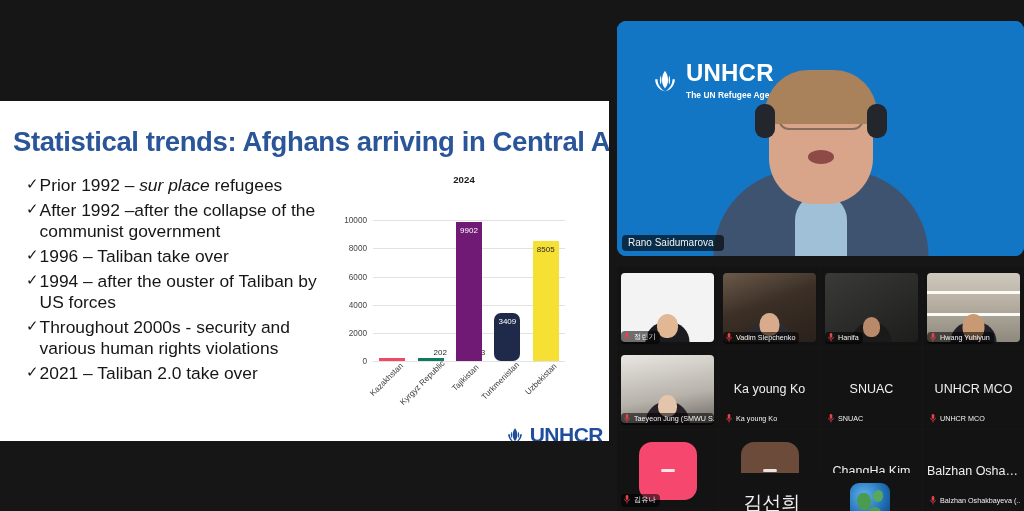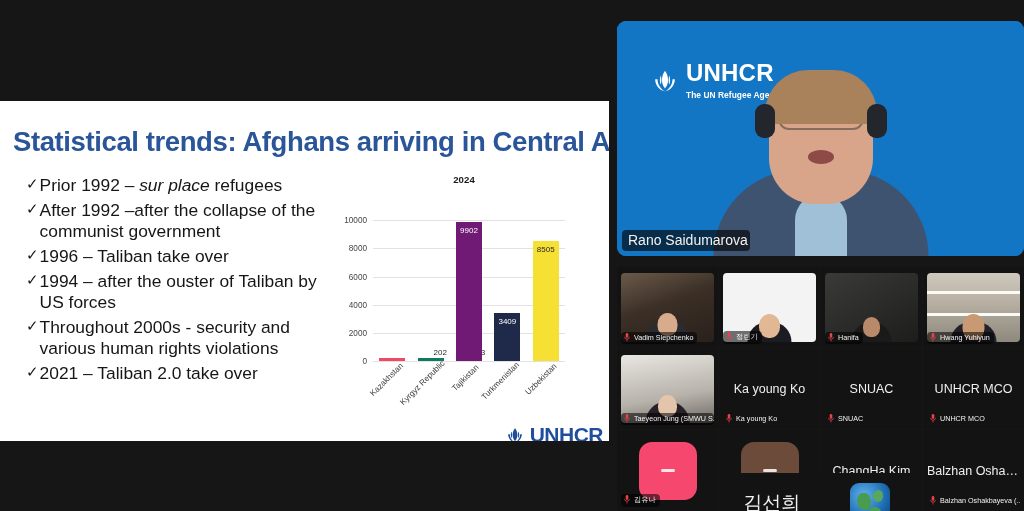--- a/index.html
+++ b/index.html
@@ -154,22 +154,22 @@
   .sp-phone-l { left: 50%; margin-left: -66px; }
   .sp-phone-r { left: 50%; margin-left: 46px; }
   .sp-mouth {
     position: absolute; bottom: 92px; left: 50%; transform: translateX(-50%);
     width: 26px; height: 14px; background: #8d4a47; border-radius: 13px/7px;
   }
 
   .namebadge {
     position: absolute; left: 5px; bottom: 5px;
     background: rgba(0,0,0,.62);
-    color: #f2f2f2; font-size: 14px;
-    padding: 2px 2px 3px 6px; border-radius: 4px;
+    color: #f2f2f2; font-size: 10px;
+    padding: 2px 10px 3px 6px; border-radius: 4px;
     display: flex; align-items: center; gap: 4px;
     white-space: nowrap; max-width: 95%; overflow: hidden;
   }
   .mic-ico { flex: 0 0 auto; width: 6px; height: 9px; }
 
   
   #grid {
     position: absolute; left: 0; top: 246px;
     width: 407px; height: 244px;
     display: grid;
@@ -290,21 +290,21 @@
               </div>
               <span class="xlabel">Kyrgyz Republic</span>
             </div>
             <div class="bar-col">
               <div class="bar" style="height: 91.6852%; background: #701a75;">
                 <span class="bar-val inside">9902</span>
               </div>
               <span class="xlabel">Tajikistan</span>
             </div>
             <div class="bar-col">
-              <div class="bar" style="height: 31.5648%; background: rgb(31, 42, 74);">
+              <div class="bar" style="height: 31.5648%; background: rgb(31, 42, 74); border-radius: 7px;">
                 <span class="bar-val inside">3409</span>
               </div>
               <span class="xlabel">Turkmenistan</span>
             </div>
             <div class="bar-col">
               <div class="bar" style="height: 78.75%; background: rgb(245, 224, 51);">
                 <span class="bar-val inside dark">8505</span>
               </div>
               <span class="xlabel">Uzbekistan</span>
             </div>
@@ -356,52 +356,52 @@
         <div class="sp-phone-r"></div>
       </div>
 
       <div class="namebadge">
         <span>Rano Saidumarova</span>
       </div>
     </div>
 
     <div id="grid">
         <div class="tile">
+          <div class="vidbox bg-white">
+            <div class="mini-person" style="width:100%;height:100%">
+              <div class="mp-body" style="width:44px;height:20px;background:#1b1b22"></div>
+              <div class="mp-head" style="width:21px;height:24.15px;background:#e2b894;bottom:4px;border-radius:50% 50% 45% 45%"></div>
+            </div>
+          </div>
+          <div class="namebadge">
+            <svg class="mic-ico" viewBox="0 0 6 10">
+              <rect x="1.6" y="0" width="2.8" height="5.4" rx="1.4" fill="#e8424b"></rect>
+              <path d="M0.4 4.3 a2.6 2.6 0 0 0 5.2 0" fill="none" stroke="#e8424b" stroke-width="0.9"></path>
+              <rect x="2.6" y="7" width="0.8" height="2.4" fill="#e8424b"></rect>
+            </svg>
+            <span>정린기</span>
+          </div>
+        </div>
+        <div class="tile">
           <div class="vidbox bg-office">
             <div class="mini-person" style="width:100%;height:100%">
               <div class="mp-body" style="width:46px;height:22px;background:#2c2c30"></div>
               <div class="mp-head" style="width:20px;height:23px;background:#d9ab8d;bottom:6px;border-radius:50% 50% 45% 45%"></div>
             </div>
           </div>
           <div class="namebadge">
             <svg class="mic-ico" viewBox="0 0 6 10">
               <rect x="1.6" y="0" width="2.8" height="5.4" rx="1.4" fill="#e8424b"></rect>
               <path d="M0.4 4.3 a2.6 2.6 0 0 0 5.2 0" fill="none" stroke="#e8424b" stroke-width="0.9"></path>
               <rect x="2.6" y="7" width="0.8" height="2.4" fill="#e8424b"></rect>
             </svg>
             <span>Vadim Slepchenko</span>
           </div>
         </div>
         <div class="tile">
-          <div class="vidbox bg-white">
-            <div class="mini-person" style="width:100%;height:100%">
-              <div class="mp-body" style="width:44px;height:20px;background:#1b1b22"></div>
-              <div class="mp-head" style="width:21px;height:24.15px;background:#e2b894;bottom:4px;border-radius:50% 50% 45% 45%"></div>
-            </div>
-          </div>
-          <div class="namebadge">
-            <svg class="mic-ico" viewBox="0 0 6 10">
-              <rect x="1.6" y="0" width="2.8" height="5.4" rx="1.4" fill="#e8424b"></rect>
-              <path d="M0.4 4.3 a2.6 2.6 0 0 0 5.2 0" fill="none" stroke="#e8424b" stroke-width="0.9"></path>
-              <rect x="2.6" y="7" width="0.8" height="2.4" fill="#e8424b"></rect>
-            </svg>
-            <span>정린기</span>
-          </div>
-        </div>
-        <div class="tile">
           <div class="vidbox bg-dim">
             <div class="mini-person" style="width:100%;height:100%">
               <div class="mp-body" style="width:40px;height:20px;background:#1a1a1a"></div>
               <div class="mp-head" style="width:17px;height:19.549999999999997px;background:#b98a6a;bottom:5px;border-radius:50% 50% 45% 45%"></div>
             </div>
           </div>
           <div class="namebadge">
             <svg class="mic-ico" viewBox="0 0 6 10">
               <rect x="1.6" y="0" width="2.8" height="5.4" rx="1.4" fill="#e8424b"></rect>
               <path d="M0.4 4.3 a2.6 2.6 0 0 0 5.2 0" fill="none" stroke="#e8424b" stroke-width="0.9"></path>

